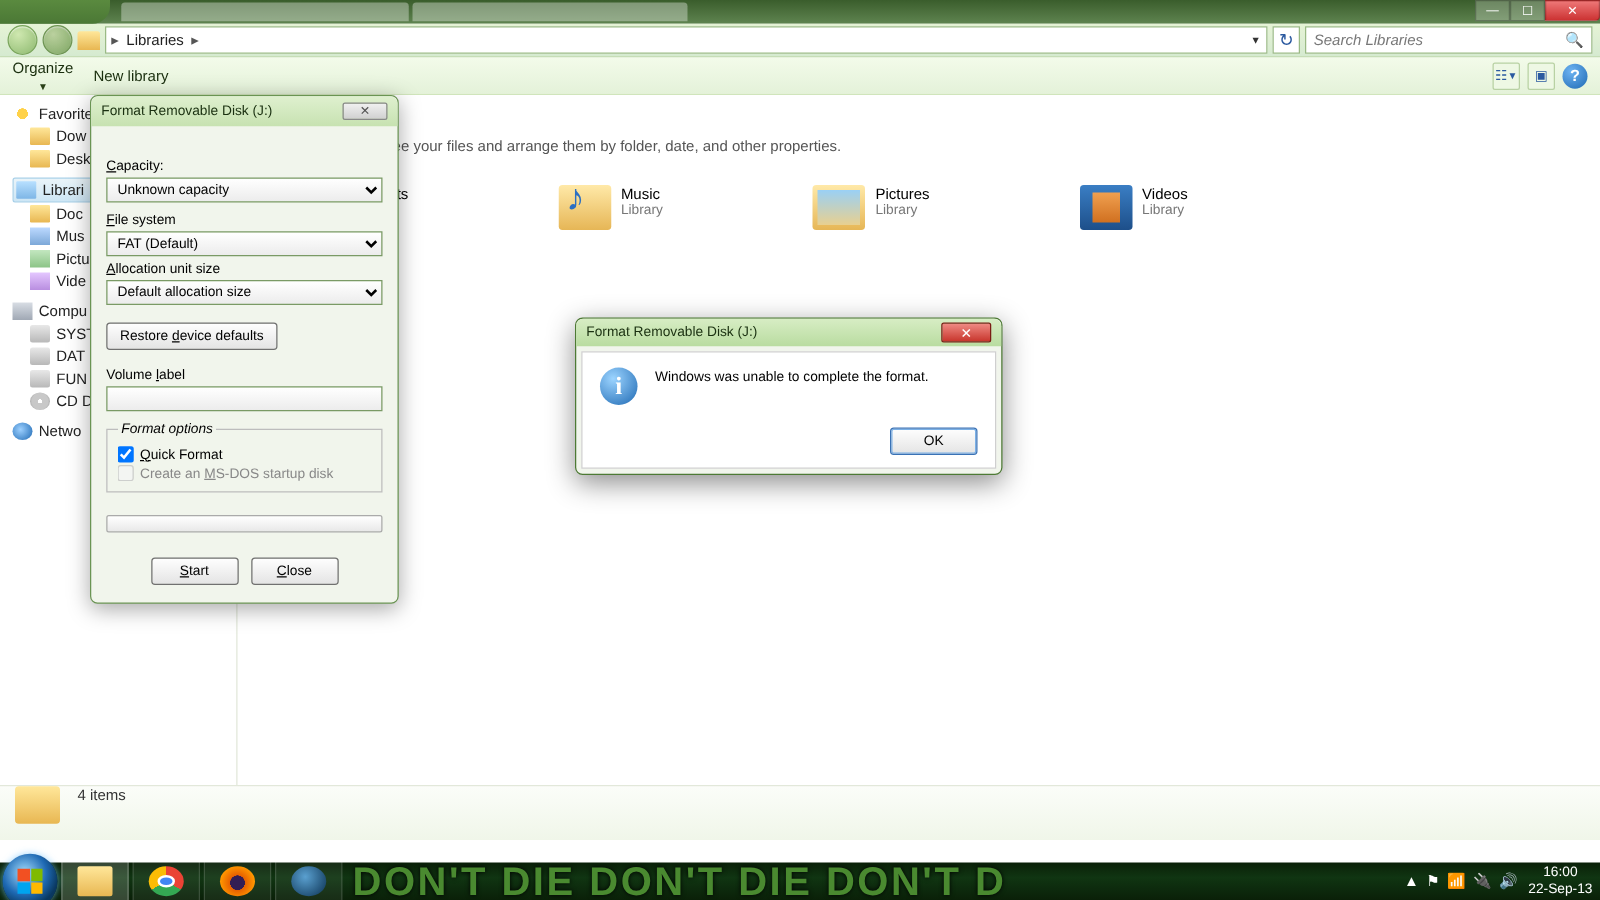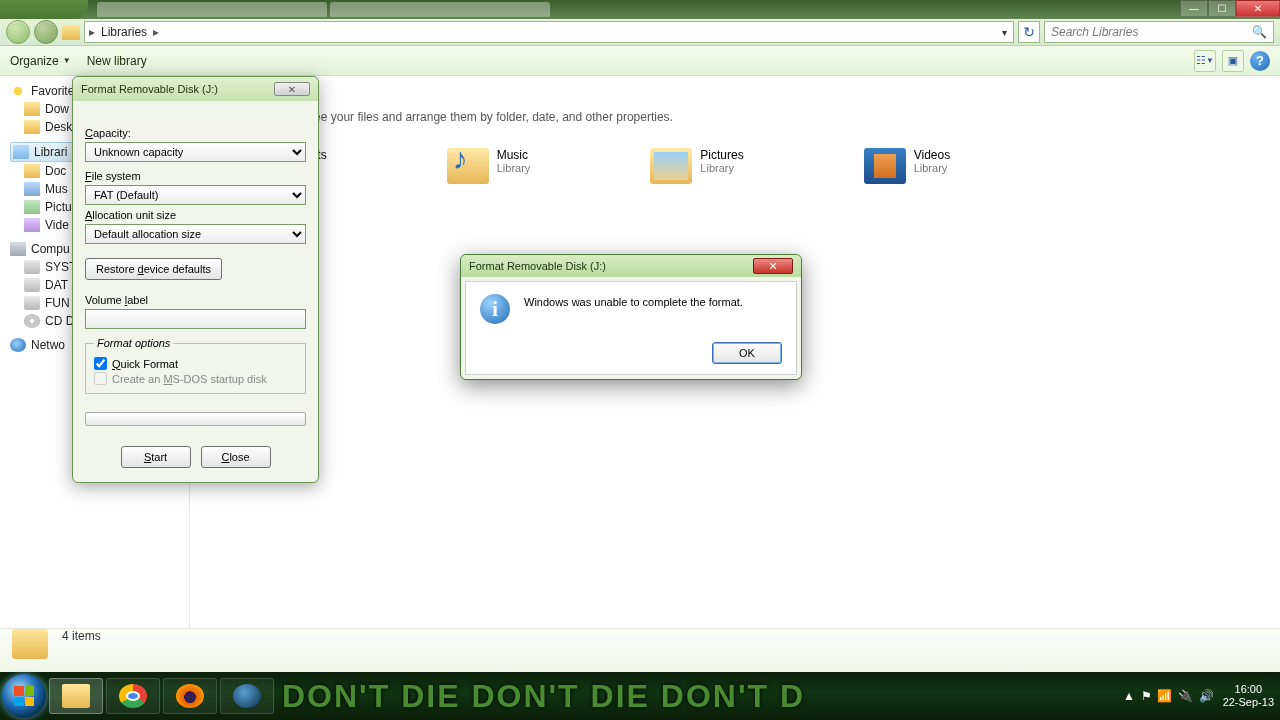--- a/index.html
+++ b/index.html
@@ -20,21 +20,21 @@
 .folder-icon{ width:18px;height:15px;background:linear-gradient(#ffe79a,#e8b752); border-radius:2px 2px 0 0; position:relative; }
 .crumbs{ flex:0 0 930px; height:22px; background:#fff; border:1px solid #9aba85; display:flex; align-items:center; padding-left:4px; font-size:12px; gap:6px;}
 .crumbs span{color:#222;}
 .crumbs .arrow{color:#555;}
 .refresh{ width:22px;height:22px;border:1px solid #9aba85;background:#fff;display:flex;align-items:center;justify-content:center;color:#2c5aa0;font-size:14px;}
 .search{ flex:1; height:22px; border:1px solid #9aba85; background:#fff; display:flex;align-items:center; padding:0 6px; font-size:12px; color:#777; font-style:italic; justify-content:space-between;}
 .search .mag{ color:#2c5aa0; font-style:normal;}
 
 
 .toolbar{ height:30px; background:linear-gradient(#f3fbea,#e4f2d9); border-bottom:1px solid #d0e5bb; display:flex; align-items:center; padding:0 10px; gap:16px;}
-.toolbar .item{ font-size:12px; color:#1a2e0e; display:flex;align-items:center;gap:4px;}
+.toolbar .item{ font-size:12px; color:#1a2e0e; display:flex;align-items:center;gap:4px;flex-direction:column;}
 .toolbar .item .dd{font-size:8px;color:#2a4018;}
 .toolbar-right{ margin-left:auto; display:flex; gap:6px; align-items:center;}
 .toolbar-right .btn{ width:22px;height:22px;border:1px solid #b8d1a3;background:#eef8e4;border-radius:2px;display:flex;align-items:center;justify-content:center;font-size:11px;color:#2b5aa0;}
 .toolbar-right .help{ width:20px;height:20px;border-radius:50%;background:radial-gradient(circle at 35% 30%,#6db3f2,#1e69b3); color:#fff; font-size:13px; font-weight:bold;display:flex;align-items:center;justify-content:center;}
 
 
 .explorer-body{ display:flex; height:552px; }
 .sidebar{ width:190px; border-right:1px solid #e2e8da; padding:6px 0 0 10px; font-size:12px; color:#222;}
 .sidebar .group{margin-bottom:6px;}
 .sidebar .entry{ display:flex;align-items:center;gap:5px; padding:2px 0;}
@@ -63,21 +63,21 @@
 .lib-icon.vid::after{content:"";position:absolute;inset:6px 10px;background:linear-gradient(#f0a050,#d07020);}
 .lib-item .t1{font-size:12px;color:#000;}
 .lib-item .t2{font-size:11px;color:#777;}
 
 
 .status{ height:44px; border-top:1px solid #e2e8da; display:flex;align-items:flex-start; padding:0 12px; gap:14px; background:linear-gradient(#fbfdf9,#f0f6e9);}
 .status .big-folder{width:36px;height:30px;background:linear-gradient(#ffe79a,#e8b752);border-radius:3px;}
 .status .txt{font-size:12px;color:#333;}
 
 
-.taskbar{ position:absolute; bottom:0; left:0; right:0; height:48px; background:linear-gradient(#0a2008,#103512 40%,#0a2008); display:flex;align-items:center;}
+.taskbar{ position:absolute; bottom:0; left:0; right:0; height:30px; background:linear-gradient(#0a2008,#103512 40%,#0a2008); display:flex;align-items:center;}
 .start{ width:44px;height:44px;margin-left:2px;border-radius:50%;background:radial-gradient(circle at 40% 35%,#fff 0%,#8cc8f0 8%,#1e69b3 45%,#0a3860 70%); box-shadow:0 0 6px rgba(120,200,255,.7); display:flex;align-items:center;justify-content:center;}
 .start .flag{width:20px;height:20px;display:grid;grid-template-columns:1fr 1fr;grid-template-rows:1fr 1fr;gap:1px;}
 .start .flag div:nth-child(1){background:#f25022;}
 .start .flag div:nth-child(2){background:#7fba00;}
 .start .flag div:nth-child(3){background:#00a4ef;}
 .start .flag div:nth-child(4){background:#ffb900;}
 .task-btn{width:54px;height:36px;margin-left:3px;border:1px solid rgba(255,255,255,.15);border-radius:3px;display:flex;align-items:center;justify-content:center;background:rgba(255,255,255,.06);}
 .task-btn.active{background:rgba(255,255,255,.18);border-color:rgba(255,255,255,.3);}
 .task-btn .ic2{width:28px;height:24px;}
 .ic2.explorer{background:linear-gradient(#ffe79a,#e8b752);border-radius:2px;}

